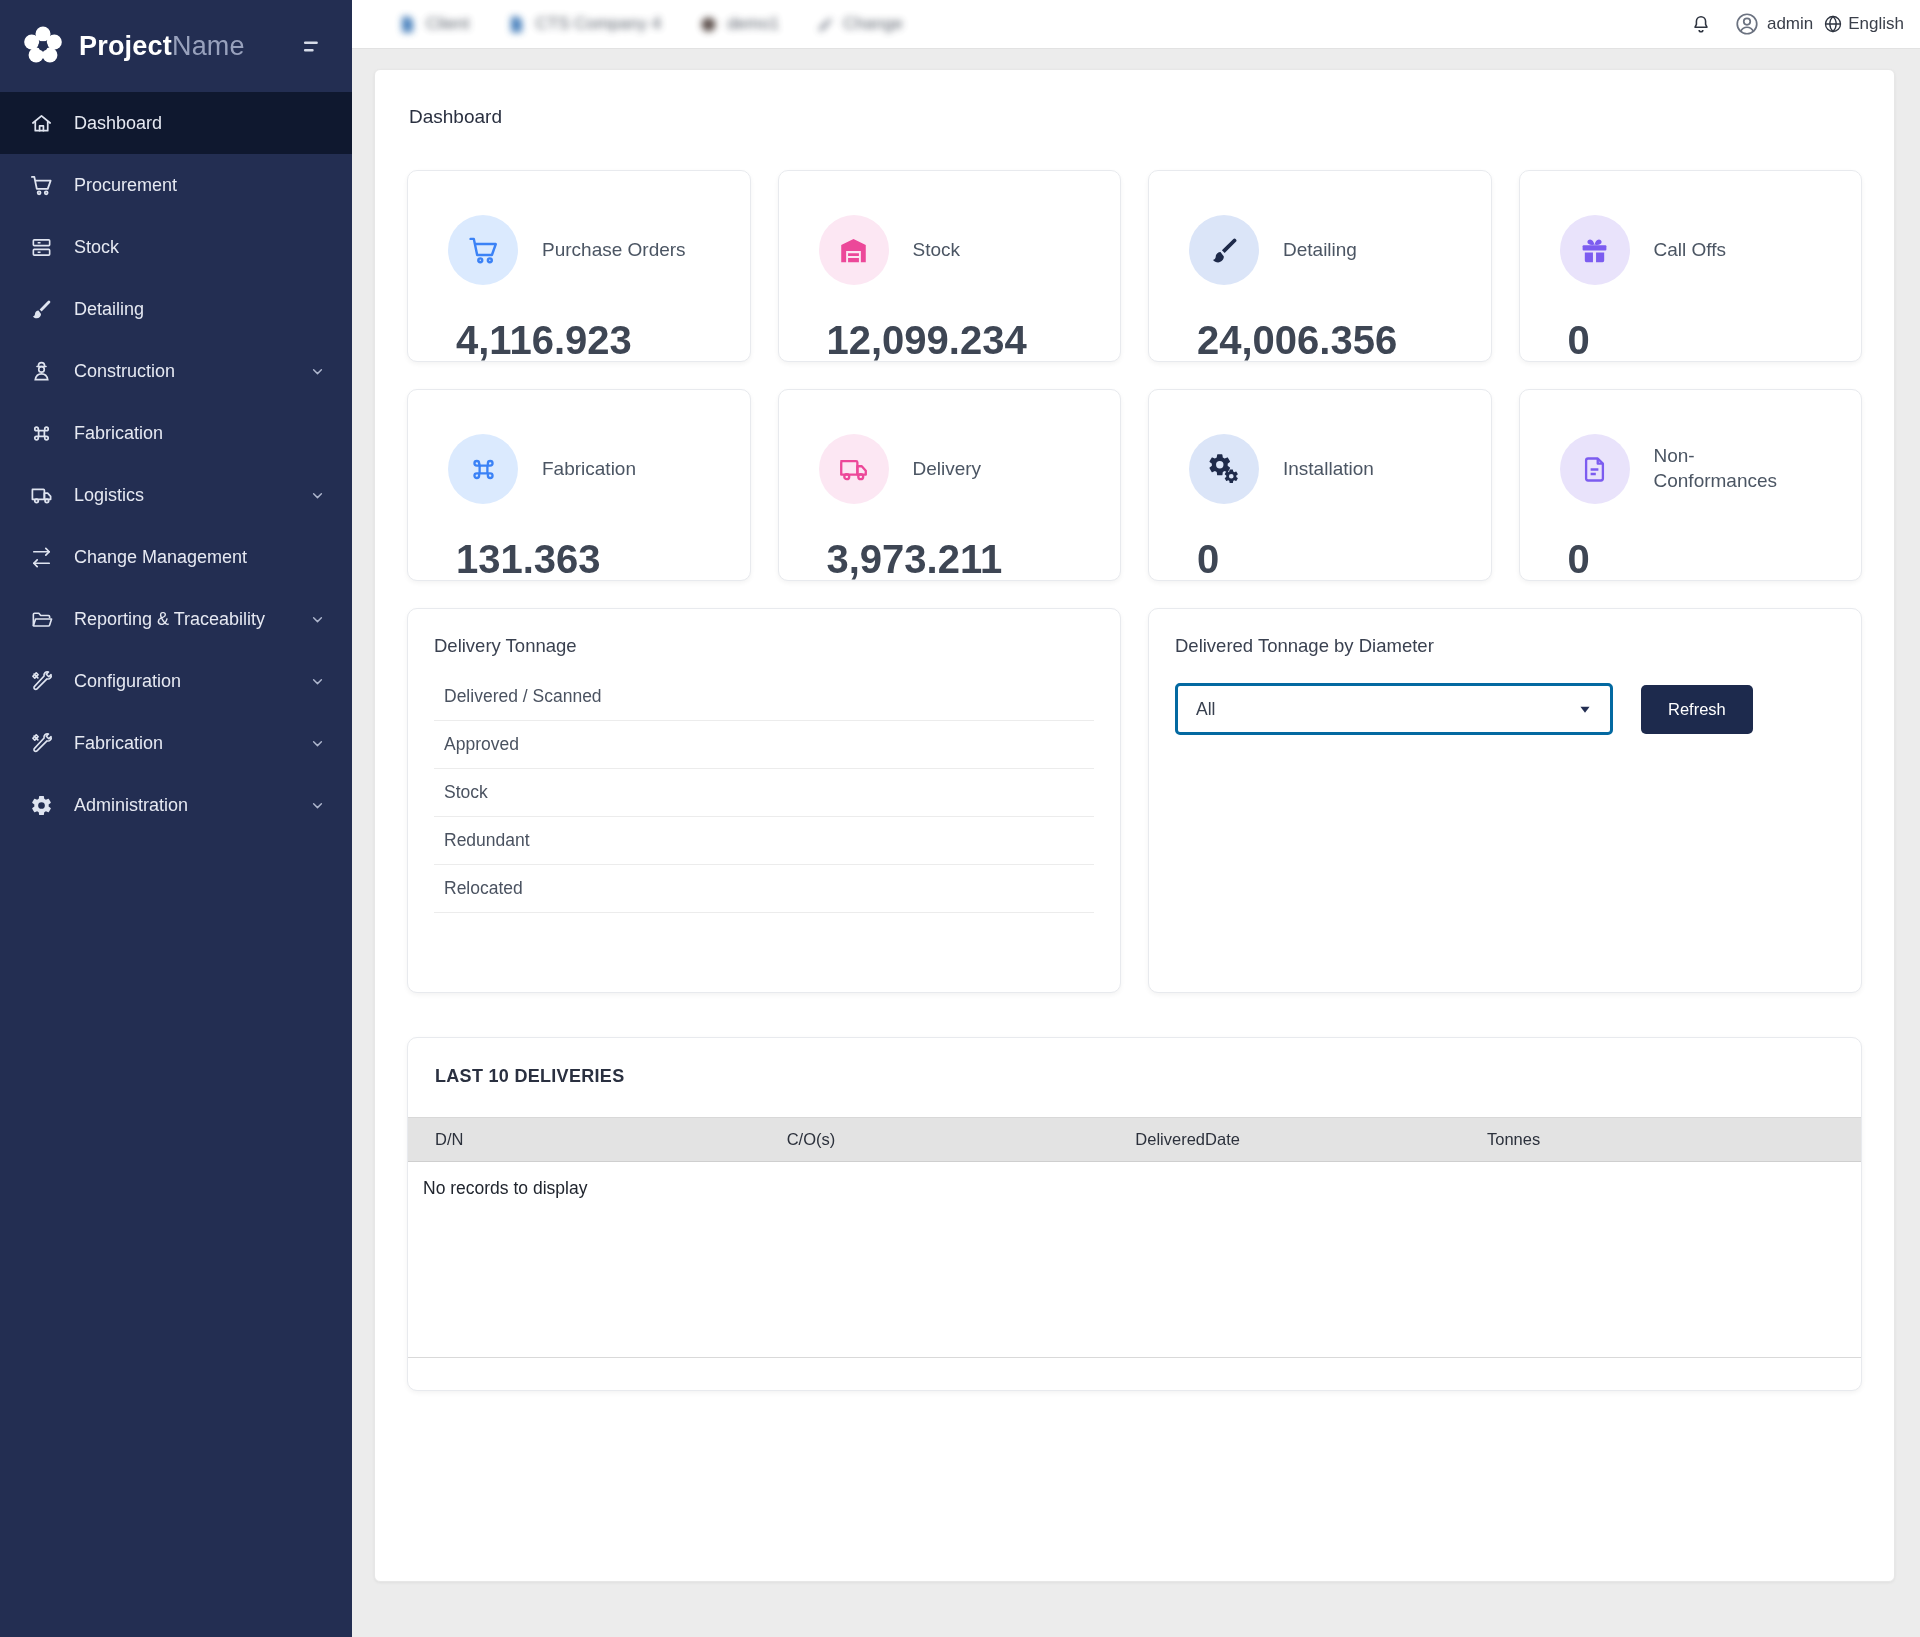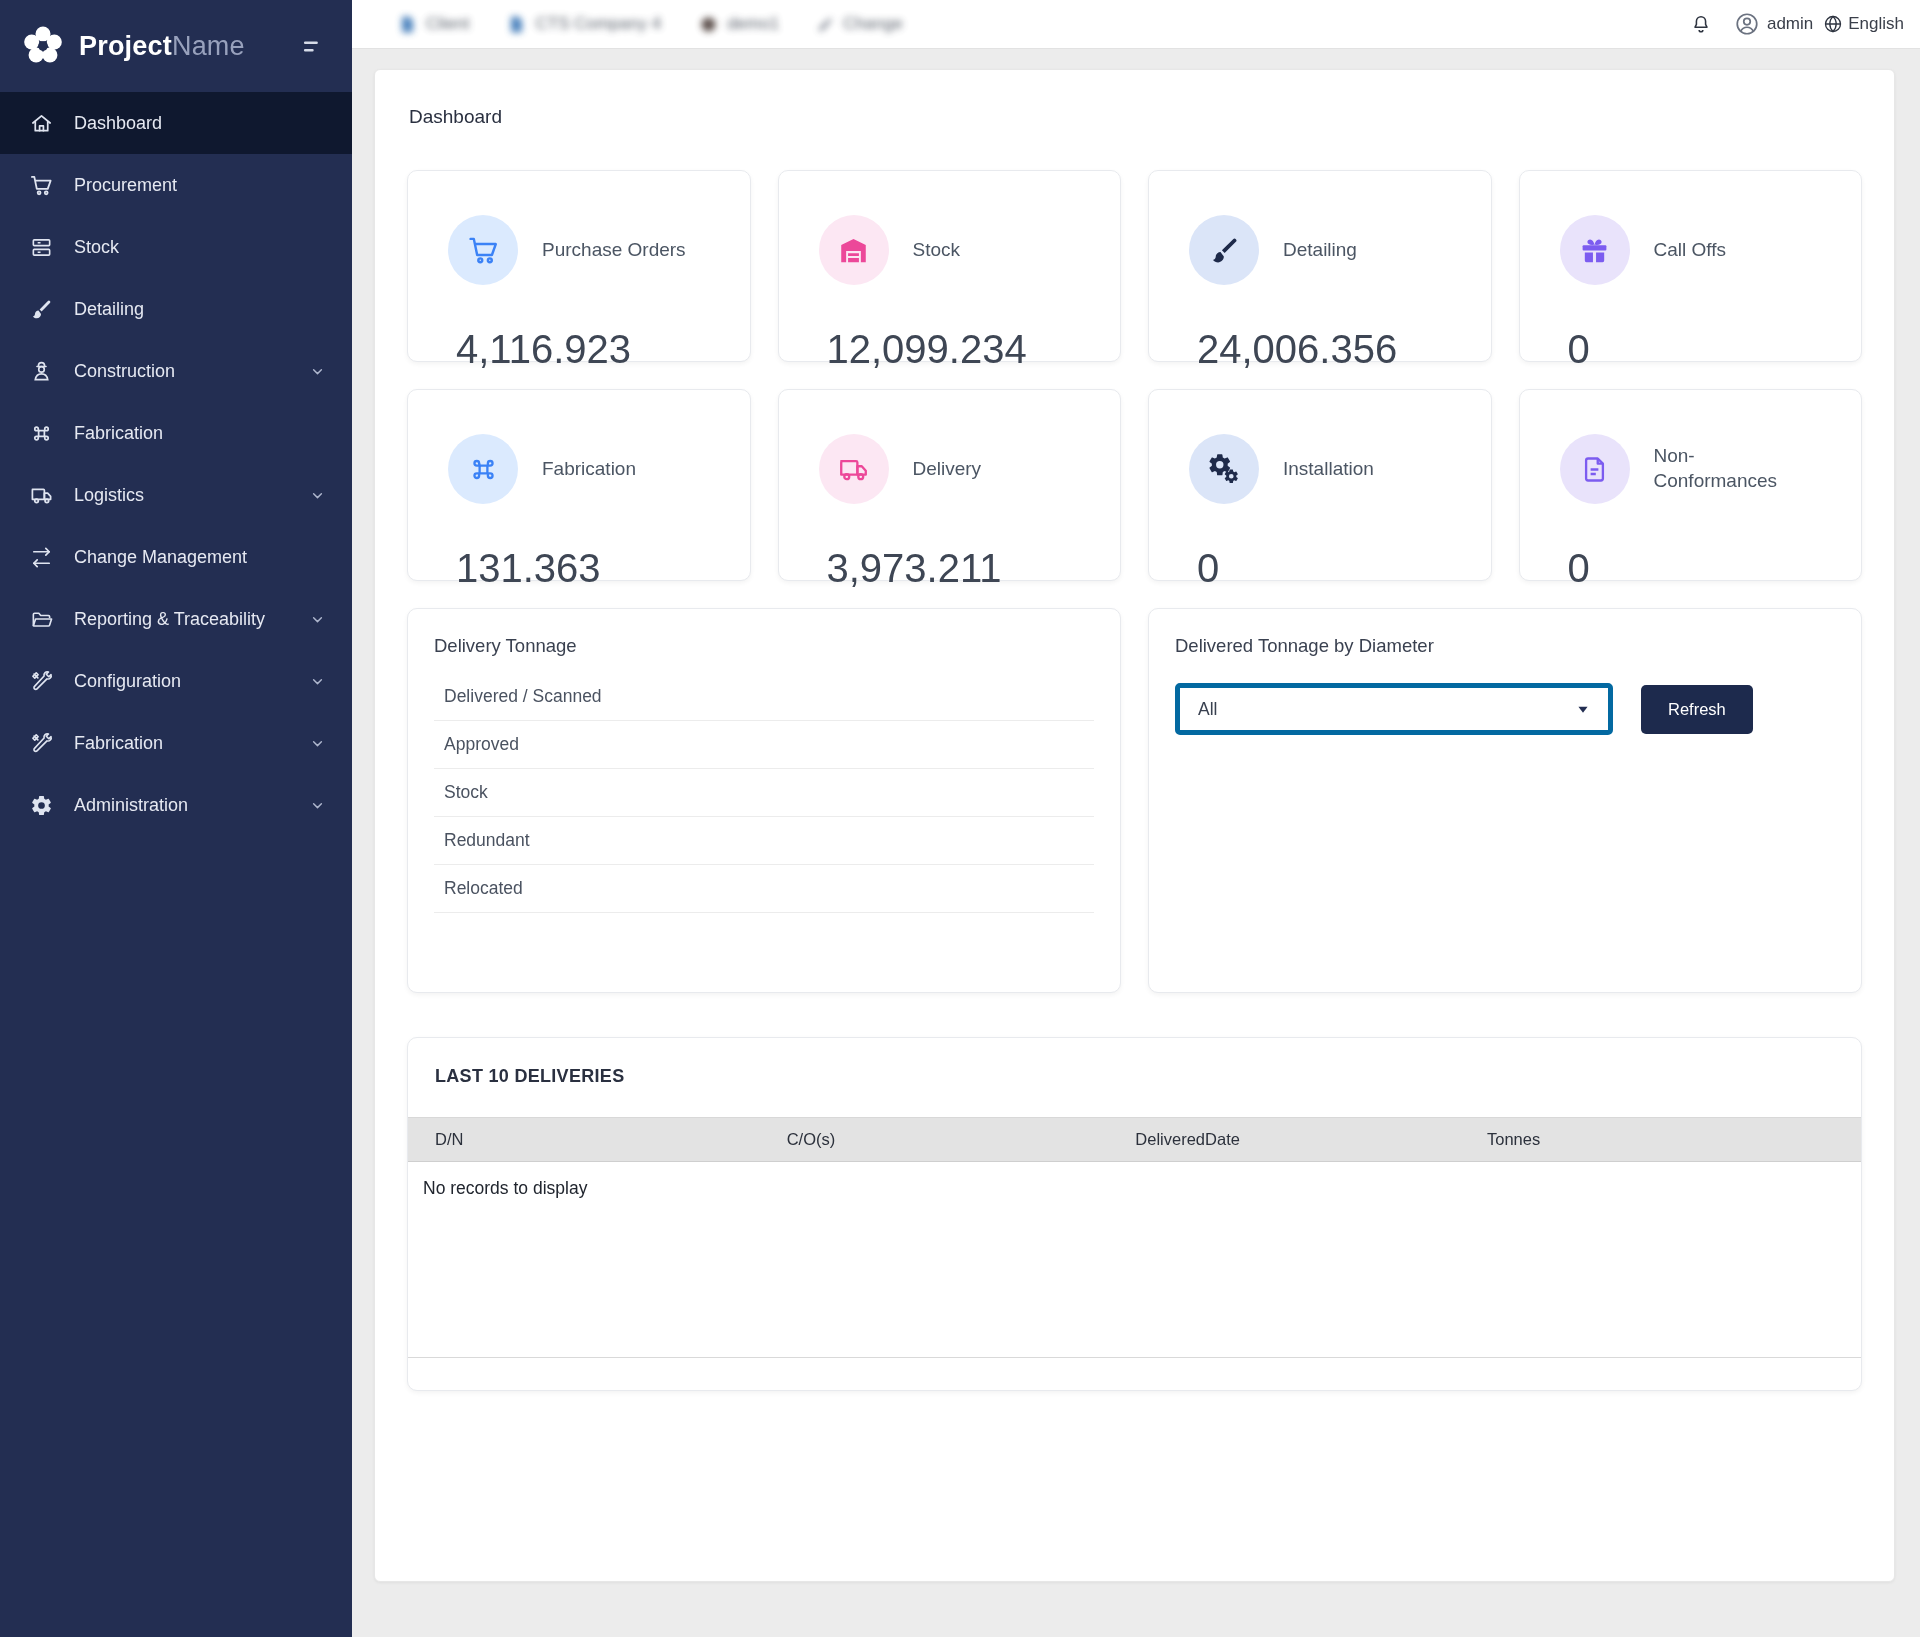--- a/index.html
+++ b/index.html
@@ -41,33 +41,33 @@
   .content{flex:1;padding:20px 25px 55px 22px;overflow:hidden}
   .card{background:#fff;border:1px solid #e7e7e7;border-radius:6px;box-shadow:0 1px 3px rgba(0,0,0,.06);padding:32px 32px 36px;height:100%;overflow:hidden}
   .page-title{font-size:19px;font-weight:500;color:#2a3040;margin:4px 0 42px 2px}
 
   .stats-grid{display:grid;grid-template-columns:repeat(4,1fr);gap:27px}
   .stat-card{border:1px solid #e8eaee;border-radius:10px;box-shadow:0 2px 5px rgba(0,0,0,.05);padding:44px 28px 0 40px;height:192px;background:#fff;cursor:pointer}
   .stat-head{display:flex;align-items:center;gap:24px}
   .stat-circle{width:70px;height:70px;border-radius:50%;display:flex;align-items:center;justify-content:center;flex:none}
   .stat-ic{width:31px;height:31px}
   .stat-label{font-size:19px;color:#4b5563;line-height:1.3;max-width:160px}
-  .stat-value{margin:42px 0 0 8px;font-size:40px;color:#3e4654;font-weight:400}
+  .stat-value{margin:33px 0 0 8px;font-size:40px;color:#3e4654;font-weight:700}
   .c-blue .stat-circle{background:#dbeafe}.c-blue .stat-ic{color:#3b82f6}
   .c-pink .stat-circle{background:#fce7f3}.c-pink .stat-ic{color:#ec4899}
   .c-navy .stat-circle{background:#dbe5f8}.c-navy .stat-ic{color:#1e2a4a}
   .c-purple .stat-circle{background:#e9e3fb}.c-purple .stat-ic{color:#7c5cf0}
 
   .two-col{display:grid;grid-template-columns:1fr 1fr;gap:27px;margin-top:27px}
   .panel{background:#fff;border:1px solid #e8eaee;border-radius:10px;box-shadow:0 2px 5px rgba(0,0,0,.05);padding:26px;min-height:385px}
   .panel-title{font-size:18.5px;color:#3a4150}
   .t-rows{margin-top:16px}
   .t-row{height:48px;line-height:47px;padding-left:10px;border-bottom:1px solid #ececec;font-size:17.5px;color:#4a5260}
   .controls{margin-top:26px;display:flex;align-items:center;gap:28px}
-  .select{width:438px;height:52px;border:5px solid #0369a1;border-radius:5px;display:flex;align-items:center;justify-content:space-between;padding:0 14px 0 18px;font-size:17.5px;color:#394150;cursor:pointer;background:#fff}
+  .select{width:438px;height:52px;border:3px solid #0369a1;border-radius:5px;display:flex;align-items:center;justify-content:space-between;padding:0 14px 0 18px;font-size:17.5px;color:#394150;cursor:pointer;background:#fff}
   .caret-w{width:22px;height:22px;color:#232e52}
   .btn{height:49px;padding:0 27px;background:#1d2a4d;color:#fff;border:none;border-radius:5px;font-size:16.5px;font-family:inherit;cursor:pointer}
 
   .deliveries{margin-top:44px;padding:28px 0 32px;min-height:0}
   .deliveries .panel-title{padding:0 27px;font-weight:600;color:#2a3040;letter-spacing:.3px;font-size:18px}
   .table{margin-top:30px}
   .thead{display:grid;grid-template-columns:24.2% 24% 24.2% 27.6%;background:#e3e3e3;border-top:1px solid #d8d8d8;border-bottom:1px solid #cfcfcf;height:45px;align-items:center}
   .th{padding-left:27px;font-size:16.5px;font-weight:400;color:#2c313c;cursor:pointer}
   .tbody{height:196px;border-bottom:1px solid #d9d9d9}
   .empty{padding:16px 0 0 15px;font-size:17.5px;color:#20252e}

